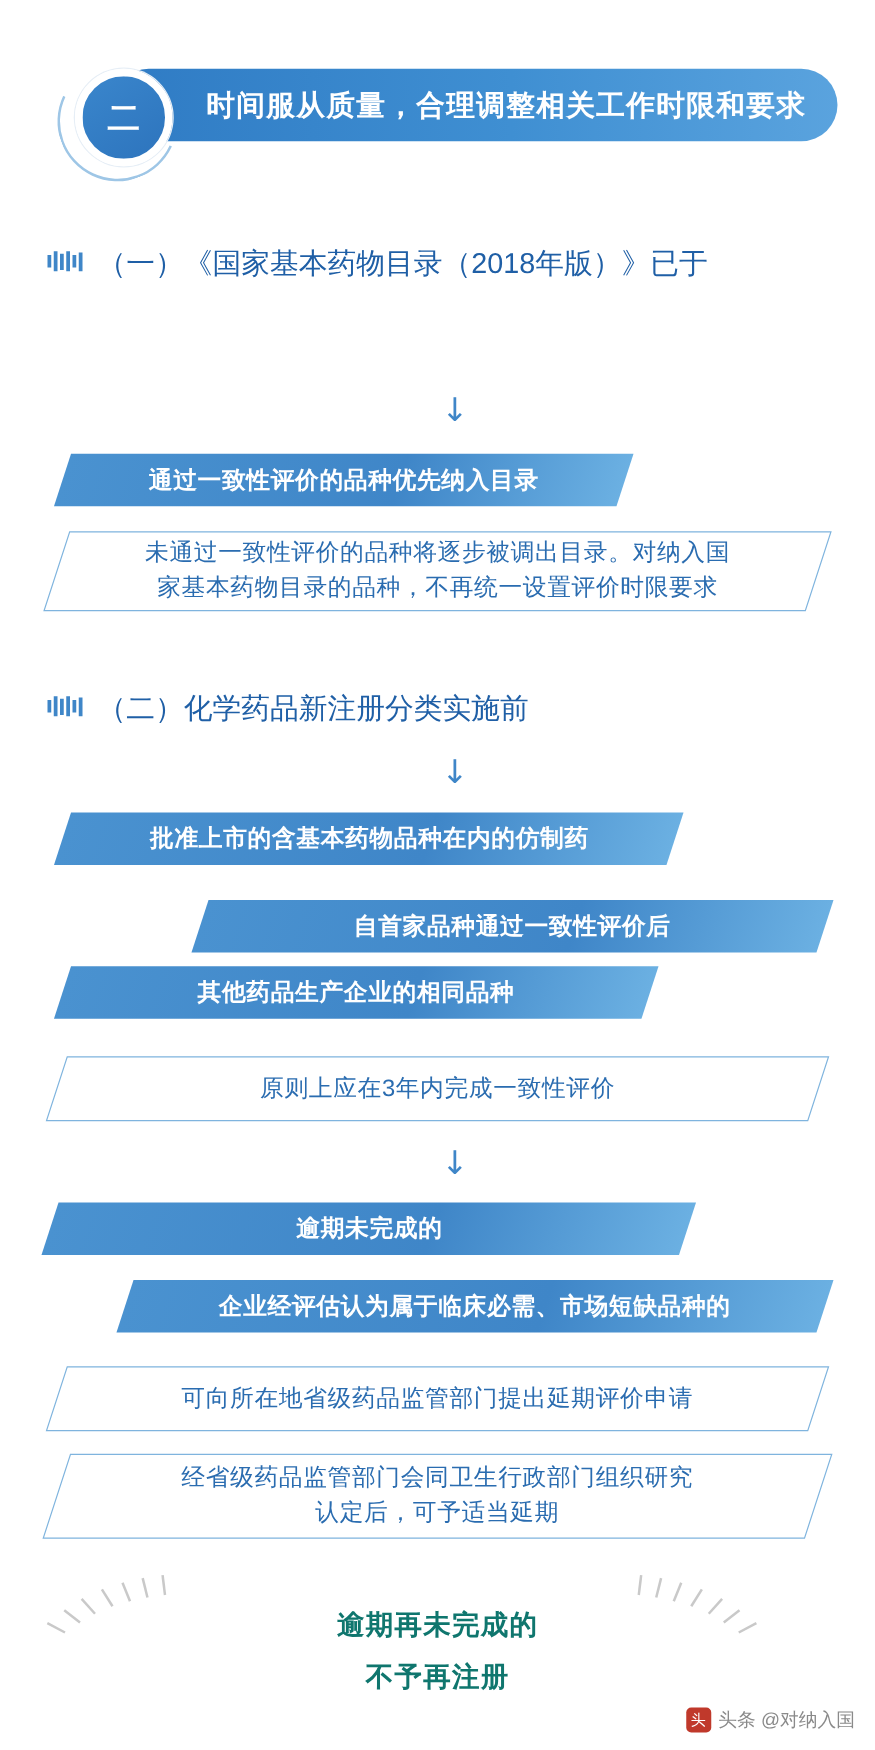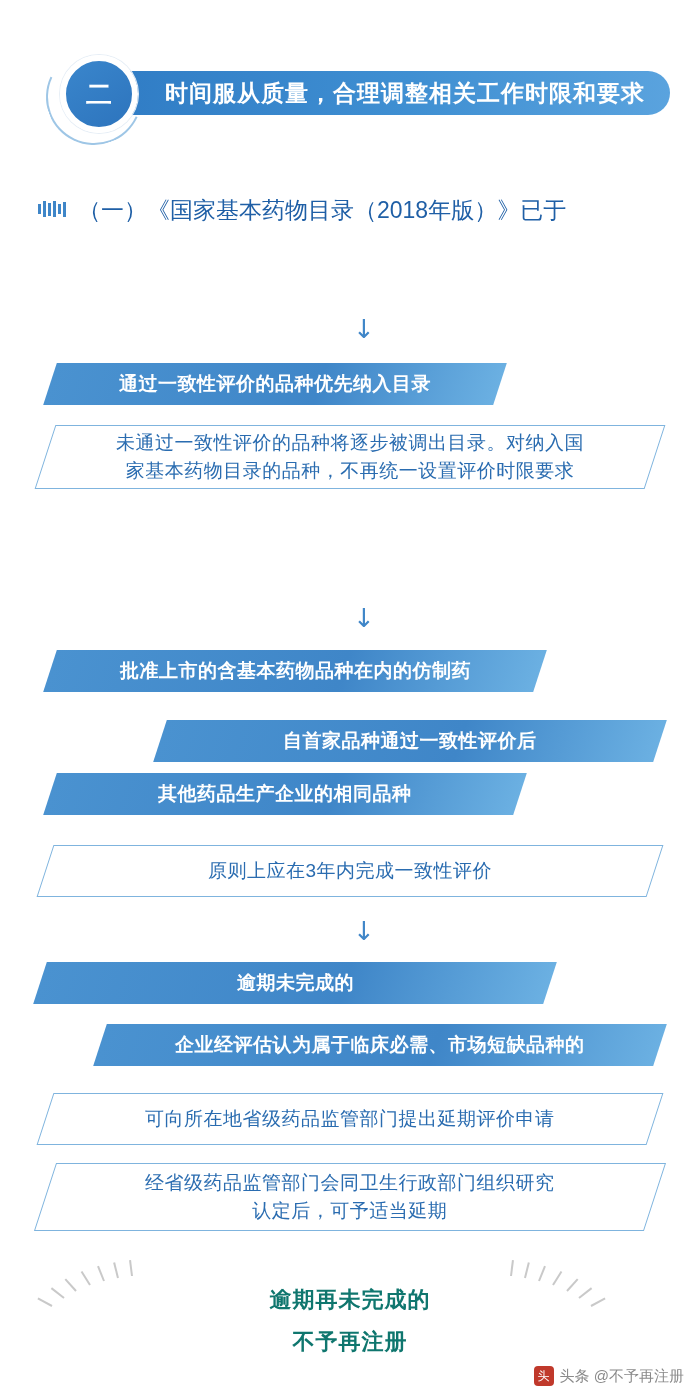--- a/index.html
+++ b/index.html
@@ -9,21 +9,21 @@
     font-family: "Liberation Sans", "DejaVu Sans", sans-serif;
     overflow: hidden;
   }
   .page { position: relative; width: 700px; height: 1400px; background:#fff; }
 
   
   .header {
     position: absolute; left: 30px; top: 55px; width: 640px; height: 78px;
   }
   .header-bar {
-    position: absolute; left: 60px; top: 16px; width: 580px; height: 44px;
+    position: absolute; left: 60px; top: 0; width: 580px; height: 58px;
     background: linear-gradient(90deg, #2f7bc4 0%, #3f8fd2 55%, #5aa3de 100%);
     border-radius: 31px;
     display: flex; align-items: center;
   }
   .header-title {
     color: #ffffff; font-size: 23px; font-weight: bold; letter-spacing: 1px;
     margin-left: 75px;
   }
   .header-circle {
     position: absolute; left: 30px; top: 0px; width: 78px; height: 78px;
@@ -142,20 +142,31 @@
     <span>通过一致性评价的品种优先纳入目录</span>
   </div>
 
   <div class="banner outline tall" style="left:45px; top:425px; width:610px;">
     <span>
       <span>未通过一致性评价的品种将逐步被调出目录。对纳入国</span><br>
       <span>家基本药物目录的品种，不再统一设置评价时限要求</span>
     </span>
   </div>
 
+  <div class="sec" style="left:38px; top:548px; width:630px;">
+    <div class="sec-bars">
+        <i></i>
+        <i></i>
+        <i></i>
+        <i></i>
+        <i></i>
+        <i></i>
+      </div>
+    <div class="sec-text">（二）化学药品新注册分类实施前</div>
+  </div>
 
   <div class="arrow" style="left:353px; top:605px;">↓</div>
 
   <div class="banner fill" style="left:50px; top:650px; width:490px;">
     <span>批准上市的含基本药物品种在内的仿制药</span>
   </div>
 
   <div class="banner fill" style="left:160px; top:720px; width:500px;">
     <span>自首家品种通过一致性评价后</span>
   </div>
@@ -207,16 +218,16 @@
     <div class="tick" style="left:66px; top:17px; transform: rotate(42deg);"></div>
     <div class="tick" style="left:78px; top:24px; transform: rotate(52deg);"></div>
     <div class="tick" style="left:90px; top:32px; transform: rotate(62deg);"></div>
   </div>
 
   <div class="footer-text" style="top:1280px;">逾期再未完成的</div>
   <div class="footer-text" style="top:1322px;">不予再注册</div>
 
   <div class="watermark">
     <div class="wm-logo">头</div>
-    <div>头条 @不予再注册</div>
+    <div>头条 @对纳入国</div>
   </div>
 
 </div>
 
 </body></html>

